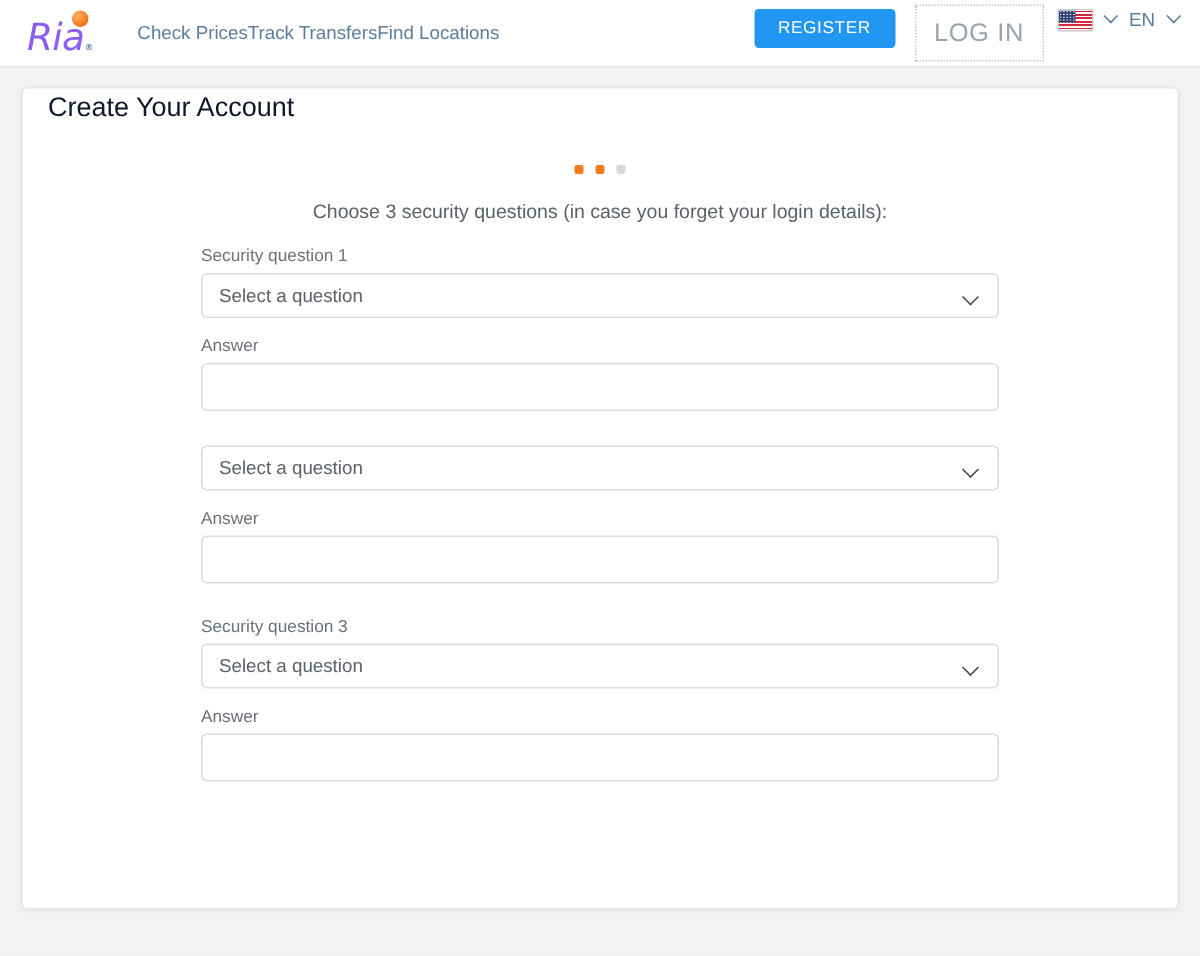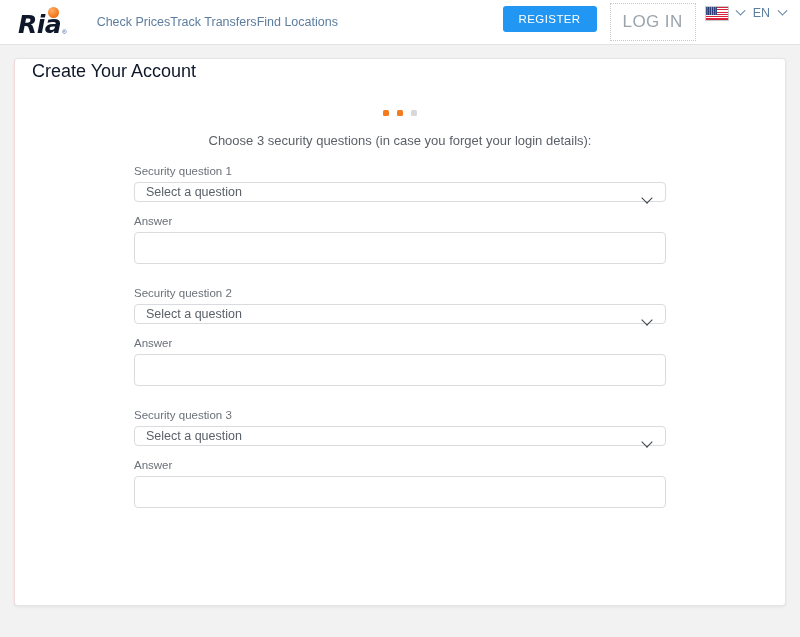--- a/index.html
+++ b/index.html
@@ -23,25 +23,25 @@
   }
   .logo {
     display: flex;
     align-items: flex-end;
     position: relative;
     margin-right: 30px;
     height: 30px;
   }
   .logo-text {
     font-family: "DejaVu Sans", sans-serif;
-    font-weight: bold;
+    font-weight: normal;
     font-style: italic;
     font-size: 25px;
     line-height: 25px;
-    color: #0f172a;
+    color: #8b5cf6;
     letter-spacing: -0.5px;
   }
   .logo-dot {
     position: absolute;
     width: 11px; height: 11px;
     border-radius: 50%;
     background: #f47b20;
     background-image: radial-gradient(circle at 35% 30%, #ffb066 0%, #f47b20 60%, #e06000 100%);
     top: 0px;
     left: 30px;
@@ -177,21 +177,21 @@
   .field { margin-bottom: 13px; }
   .field-label {
     font-size: 11.5px;
     color: #6b7178;
     margin-bottom: 5px;
     display: block;
   }
   .control {
     position: relative;
     width: 100%;
-    height: 20px;
+    height: 30px;
     border: 1px solid #d9dbde;
     border-radius: 4px;
     background: #ffffff;
   }
   .control .value {
     position: absolute;
     left: 11px; top: 50%;
     transform: translateY(-50%);
     font-size: 12.5px;
     color: #5b6168;
@@ -289,21 +289,20 @@
       </div>
     </div>
     <div class="field">
       <span class="field-label">Answer</span>
       <input class="textinput" type="text" value="" style="">
     </div>
 
     <div class="gap"></div>
 
     <div class="field">
-      <span class="field-label">Security question 2</span>
       <div class="control">
         <span class="value">Select a question</span>
         <span class="caret"></span>
       </div>
     </div>
     <div class="field">
       <span class="field-label">Answer</span>
       <input class="textinput" type="text" value="" style="">
     </div>
 

